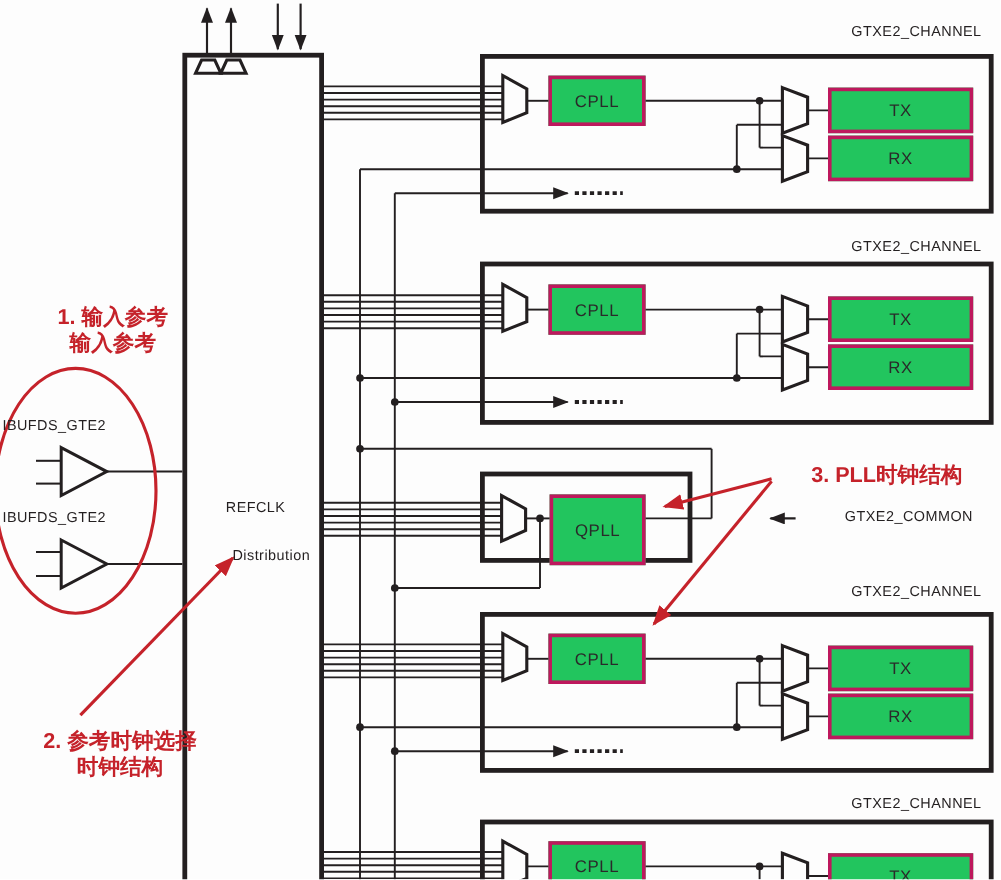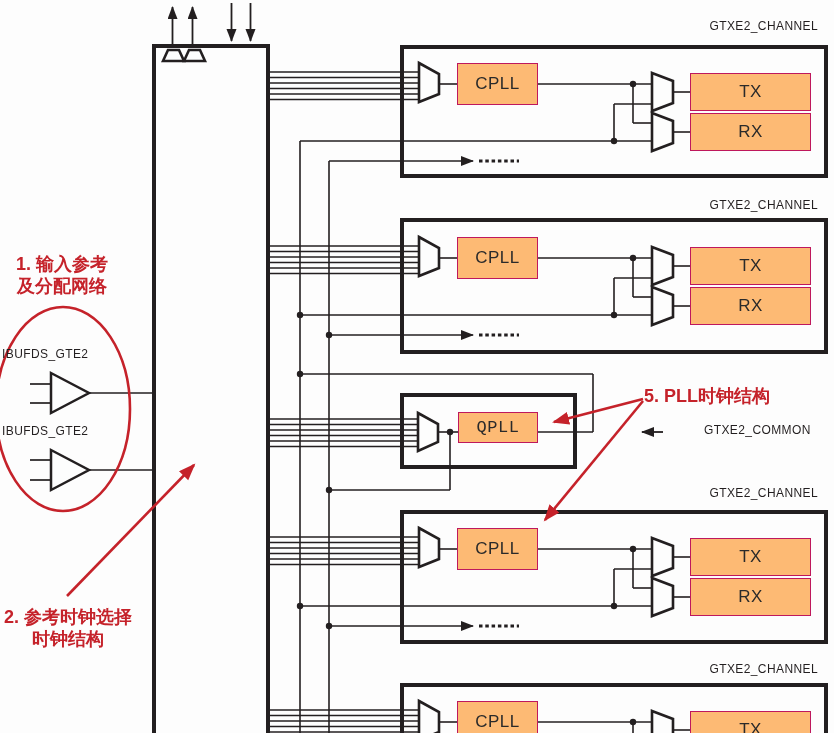--- a/index.html
+++ b/index.html
@@ -5,31 +5,31 @@
   html,body{margin:0;padding:0;background:#ffffff;}
   .stage{
     position:relative;width:834px;height:733px;overflow:hidden;
     background:#fdfdfd;font-family:"Liberation Sans","DejaVu Sans",sans-serif;
     color:#231f20;
   }
   
   .block{position:absolute;box-sizing:border-box;border:4px solid #231f20;background:transparent;}
   .refclk-block{background:#fdfdfd;}
   .inner-box{
-    position:absolute;box-sizing:border-box;border:1px solid #be185d;background:#fdba74;
+    position:absolute;box-sizing:border-box;border:3px solid #be185d;background:#22c55e;
     display:flex;align-items:center;justify-content:center;
-    font-size:17px;letter-spacing:.5px;color:#2a2a2a;
+    font-size:14px;letter-spacing:.5px;color:#2a2a2a;
   }
   
   .lbl{position:absolute;font-size:12px;letter-spacing:.4px;color:#231f20;white-space:nowrap;}
   .lbl-right{text-align:right;}
   .center2{text-align:center;line-height:20px;white-space:pre;}
   .red-note{
     position:absolute;color:#c5222a;font-weight:bold;font-size:18px;
-    text-align:center;line-height:22px;white-space:nowrap;
+    text-align:center;line-height:22px;white-space:nowrap;margin-left:32px;
   }
   svg.wires{position:absolute;left:0;top:0;pointer-events:none;}
 </style>
 </head>
 <body>
 
 <div class="stage">
 
   <div class="block refclk-block" style="left:152px;top:44px;width:118px;height:700px;"></div>
 
@@ -52,21 +52,21 @@
   <div class="inner-box" style="left:457px;top:237px;width:81px;height:42px;">
       <span>CPLL</span>
     </div>
   <div class="inner-box" style="left:690px;top:247px;width:121px;height:38px;">
       <span>TX</span>
     </div>
   <div class="inner-box" style="left:690px;top:287px;width:121px;height:38px;">
       <span>RX</span>
     </div>
 
-  <div class="inner-box" style="left:458px;top:412px;width:80px;height:31px;font-family:Liberation Mono, monospace;">
+  <div class="inner-box" style="left:458px;top:412px;width:80px;height:59px;">
       <span>QPLL</span>
     </div>
 
   <div class="inner-box" style="left:457px;top:528px;width:81px;height:42px;">
       <span>CPLL</span>
     </div>
   <div class="inner-box" style="left:690px;top:538px;width:121px;height:38px;">
       <span>TX</span>
     </div>
   <div class="inner-box" style="left:690px;top:578px;width:121px;height:38px;">
@@ -186,22 +186,24 @@
   <div class="lbl lbl-right" style="left:618px;top:19px;width:200px;">GTXE2_CHANNEL</div>
   <div class="lbl lbl-right" style="left:618px;top:198px;width:200px;">GTXE2_CHANNEL</div>
   <div class="lbl lbl-right" style="left:618px;top:486px;width:200px;">GTXE2_CHANNEL</div>
   <div class="lbl lbl-right" style="left:618px;top:662px;width:200px;">GTXE2_CHANNEL</div>
 
   <div class="lbl" style="left:704px;top:423px;">GTXE2_COMMON</div>
 
   <div class="lbl" style="left:2px;top:347px;">IBUFDS_GTE2</div>
   <div class="lbl" style="left:2px;top:424px;">IBUFDS_GTE2</div>
 
+  <div class="lbl center2" style="left:158px;top:413px;width:110px;"><span>REFCLK</span><br>
+       <span>Distribution</span></div>
 
   <div class="red-note" style="left:0px;top:253px;width:124px;"><span>1. 输入参考</span><br>
-       <span>及分配网络</span></div>
+       <span>输入参考</span></div>
 
   <div class="red-note" style="left:0px;top:606px;width:136px;"><span>2. 参考时钟选择</span><br>
        <span>时钟结构</span></div>
 
-  <div class="red-note" style="left:644px;top:385px;">5. PLL时钟结构</div>
+  <div class="red-note" style="left:644px;top:385px;">3. PLL时钟结构</div>
 
 </div>
 
 </body></html>

